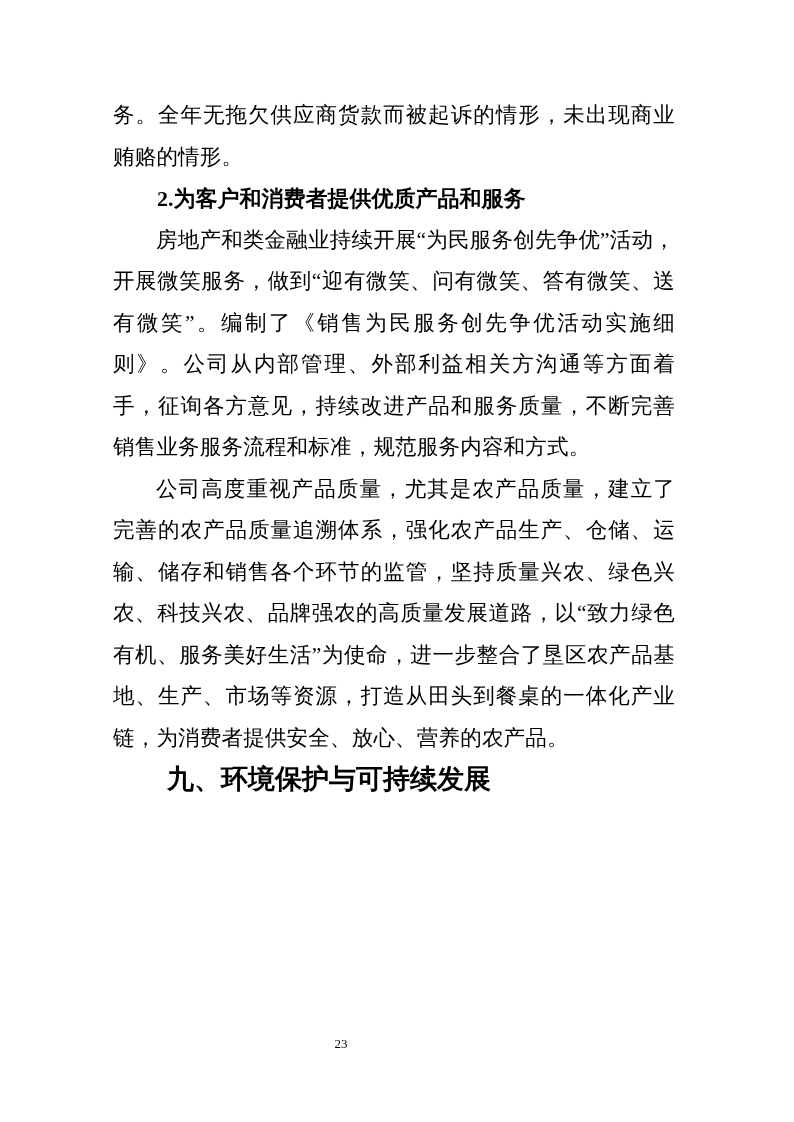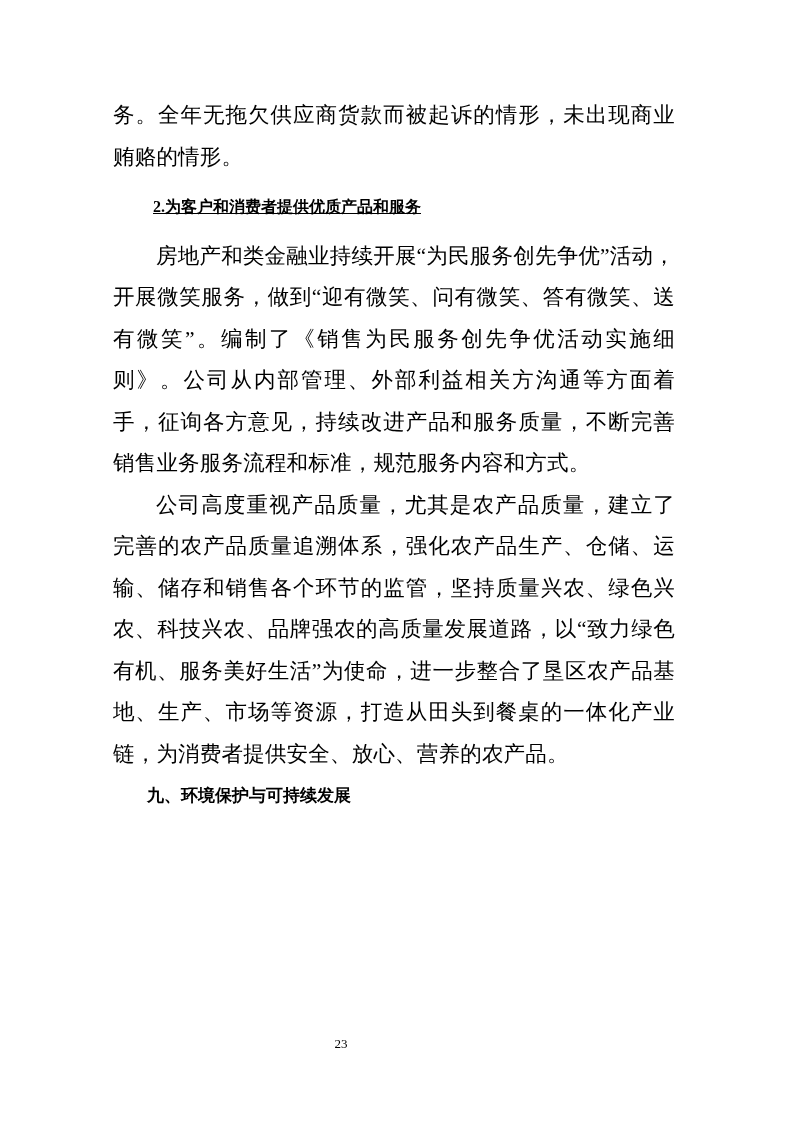--- a/index.html
+++ b/index.html
@@ -27,31 +27,30 @@
     font-size: 21.5px;
     line-height: 41.5px;
     text-align: justify;
     text-justify: inter-ideograph;
     letter-spacing: 0.2px;
   }
   .para.indent {
     text-indent: 2em;
   }
   .heading-sub {
-    margin: 8px;
-    font-size: 16px;
+    margin: 0;
+    font-size: 22px;
     line-height: 41.5px;
     font-weight: bold;
     text-indent: 2em;
     font-family: "Liberation Serif", serif;
-    text-decoration: underline;
   }
   .heading-section {
     margin: 0;
-    font-size: 17px;
+    font-size: 27px;
     line-height: 41.5px;
     font-weight: bold;
     text-indent: 2em;
     font-family: "Liberation Sans", sans-serif;
   }
   .page-number {
     position: absolute;
     left: 0;
     right: 0;
     top: 1036px;

